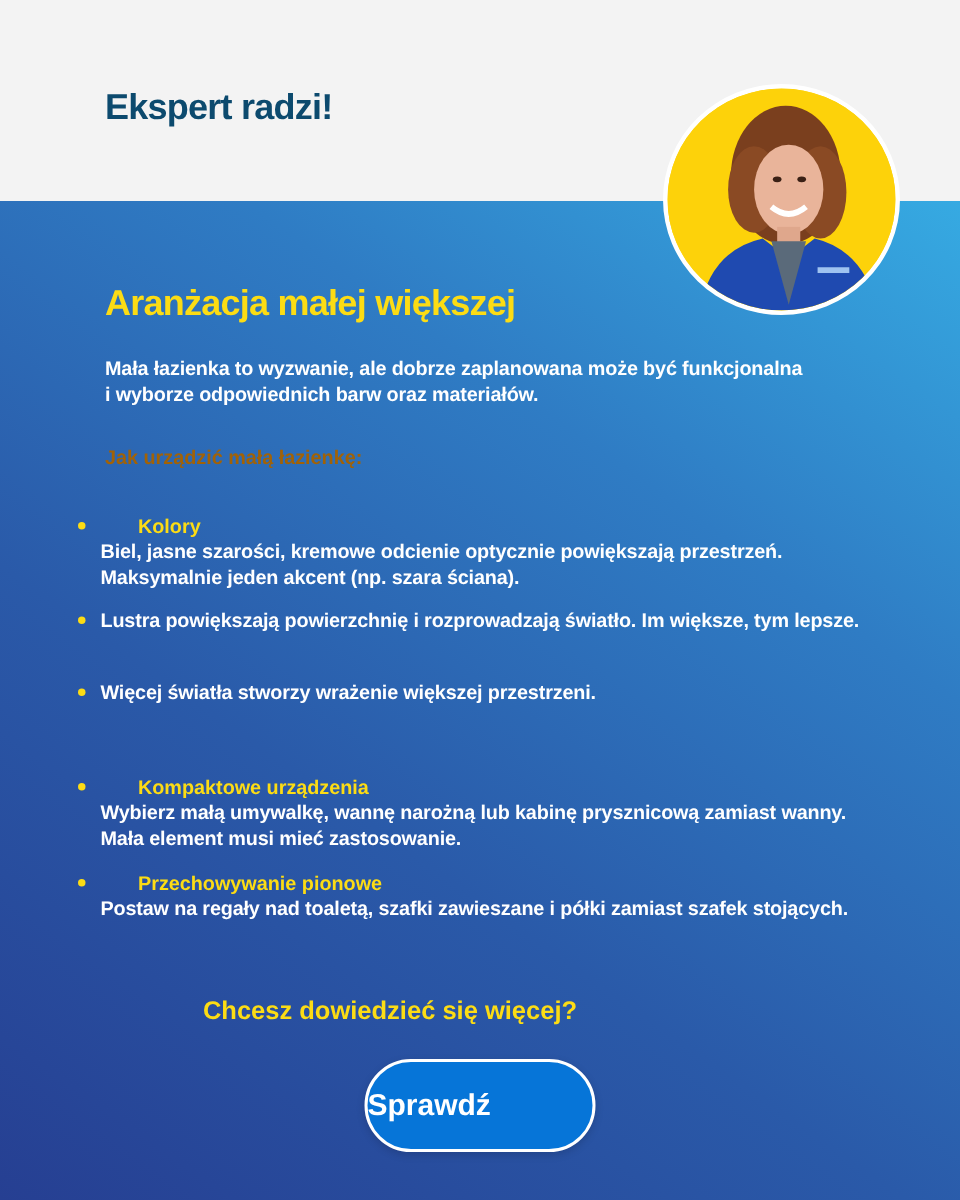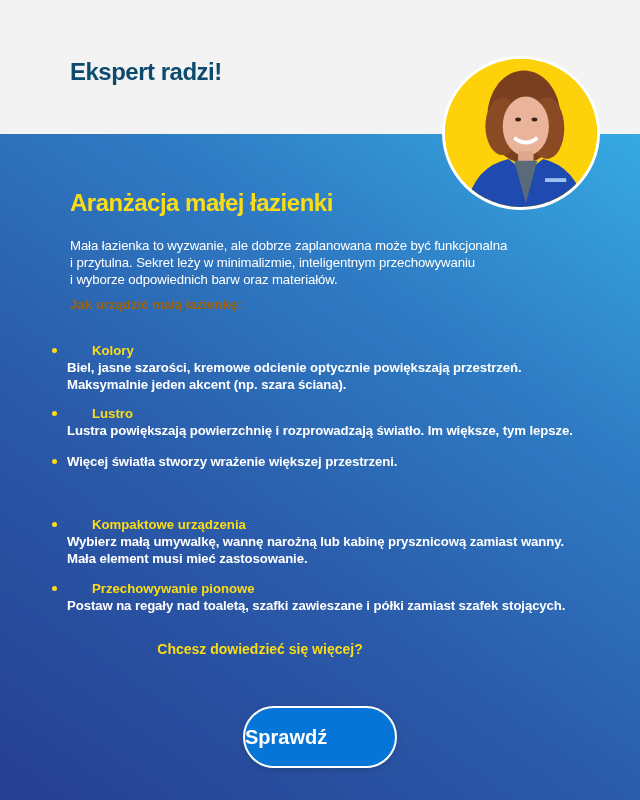--- a/index.html
+++ b/index.html
@@ -15,38 +15,38 @@
   }
 
   .avatar {
     position: absolute; left: 442px; top: 56px; width: 158px; height: 154px;
     border-radius: 50%; border: 3px solid #ffffff; background: #fdd20a; overflow: hidden;
   }
   .avatar svg { width: 100%; height: 100%; display: block; }
 
   .section-title { position: absolute; left: 70px; top: 189px; font-size: 24px; font-weight: 700; color: #fcdc14; letter-spacing: -0.5px; }
 
-  .intro { position: absolute; left: 70px; top: 237px; width: 490px; font-size: 13.2px; font-weight: 400; color: #ffffff; line-height: 17px; letter-spacing: -0.1px; }
+  .intro { position: absolute; left: 70px; top: 237px; width: 490px; font-size: 13.2px; font-weight: 700; color: #ffffff; line-height: 17px; letter-spacing: -0.1px; }
   .intro span { display: block; white-space: nowrap; }
 
   .subheading { position: absolute; left: 70px; top: 297px; font-size: 13.2px; font-weight: 700; color: #a16207; }
 
   .tips { position: absolute; left: 52px; top: 342px; width: 570px; list-style: none; }
   .tip { position: relative; padding-left: 15px; }
   .tip-bullet { position: absolute; left: 0; top: 6px; width: 5px; height: 5px; border-radius: 50%; background: #fcdc14; }
   .tip-title { display: block; font-size: 13.2px; font-weight: 700; color: #fcdc14; line-height: 17px; padding-left: 25px; }
   .tip-line { display: block; font-size: 13.2px; font-weight: 700; color: #ffffff; line-height: 17px; white-space: nowrap; letter-spacing: -0.1px; }
 
   .tip-0 { position: absolute; top: 0; }
   .tip-1 { position: absolute; top: 63px; }
   .tip-2 { position: absolute; top: 111px; }
   .tip-3 { position: absolute; top: 174px; }
   .tip-4 { position: absolute; top: 238px; }
 
-  .cta-question { position: absolute; left: 0; width: 520px; top: 641px; text-align: center; font-size: 14px; font-weight: 700; color: #fcdc14; }
+  .cta-question { position: absolute; left: 0; width: 520px; top: 664px; text-align: center; font-size: 17px; font-weight: 700; color: #fcdc14; }
 
   .cta-button {
     position: absolute; left: 243px; top: 706px; width: 154px; height: 62px;
     border-radius: 31px; border: 2px solid #ffffff; background: #0675d8;
     color: #ffffff; font-size: 20px; font-weight: 700; text-align: left; line-height: 58px;
     font-family: "Liberation Sans", "DejaVu Sans", sans-serif; cursor: pointer;
     box-shadow: 0 2px 6px rgba(0,0,0,0.15);
   }
 </style>
 </head>
@@ -72,40 +72,38 @@
     <ellipse cx="93" cy="63" rx="3" ry="2" fill="#3a2015"></ellipse>
 
     <rect x="76" y="96" width="16" height="16" fill="#dfa78c"></rect>
 
     <path d="M22 154 Q30 112 66 104 L84 118 L102 104 Q136 112 146 154 Z" fill="#1f4ab0"></path>
     <path d="M72 106 L84 150 L96 106 Z" fill="#5a6a7a"></path>
     <rect x="104" y="124" width="22" height="4" fill="#9fc3f0"></rect>
   </svg>
 </div>
 
-<h2 class="section-title">Aranżacja małej łazienki</h2>
+<h2 class="section-title">Aranżacja małej większej</h2>
 
 <p class="intro">
   <span>Mała łazienka to wyzwanie, ale dobrze zaplanowana może być funkcjonalna</span>
-  <span>i przytulna. Sekret leży w minimalizmie, inteligentnym przechowywaniu</span>
   <span>i wyborze odpowiednich barw oraz materiałów.</span>
 </p>
 
 <h3 class="subheading">Jak urządzić małą łazienkę:</h3>
 
 <ul class="tips">
   <li class="tip tip-0">
     <span class="tip-bullet"></span>
     <span class="tip-title">Kolory</span>
     <span class="tip-line">Biel, jasne szarości, kremowe odcienie optycznie powiększają przestrzeń.</span>
     <span class="tip-line">Maksymalnie jeden akcent (np. szara ściana).</span>
   </li>
   <li class="tip tip-1">
     <span class="tip-bullet"></span>
-    <span class="tip-title">Lustro</span>
     <span class="tip-line">Lustra powiększają powierzchnię i rozprowadzają światło. Im większe, tym lepsze.</span>
   </li>
   <li class="tip tip-2">
     <span class="tip-bullet"></span>
     <span class="tip-line">Więcej światła stworzy wrażenie większej przestrzeni.</span>
   </li>
   <li class="tip tip-3">
     <span class="tip-bullet"></span>
     <span class="tip-title">Kompaktowe urządzenia</span>
     <span class="tip-line">Wybierz małą umywalkę, wannę narożną lub kabinę prysznicową zamiast wanny.</span>

